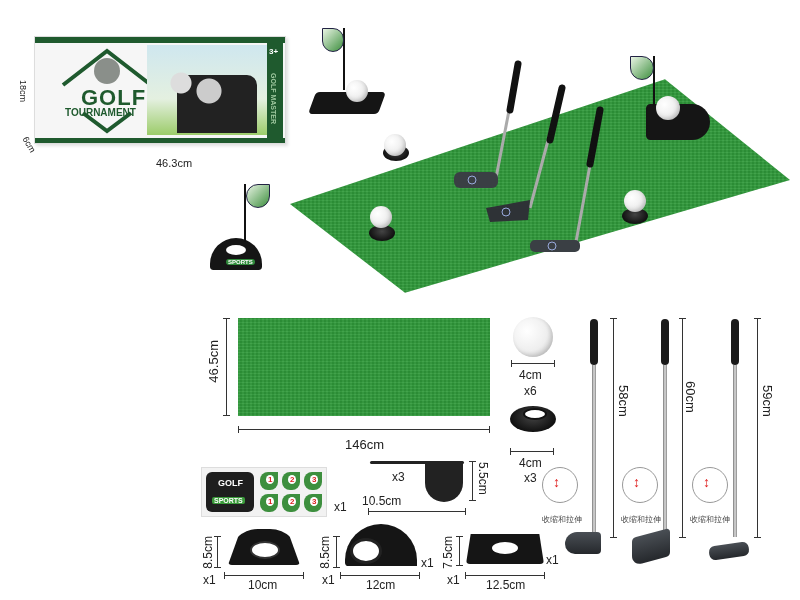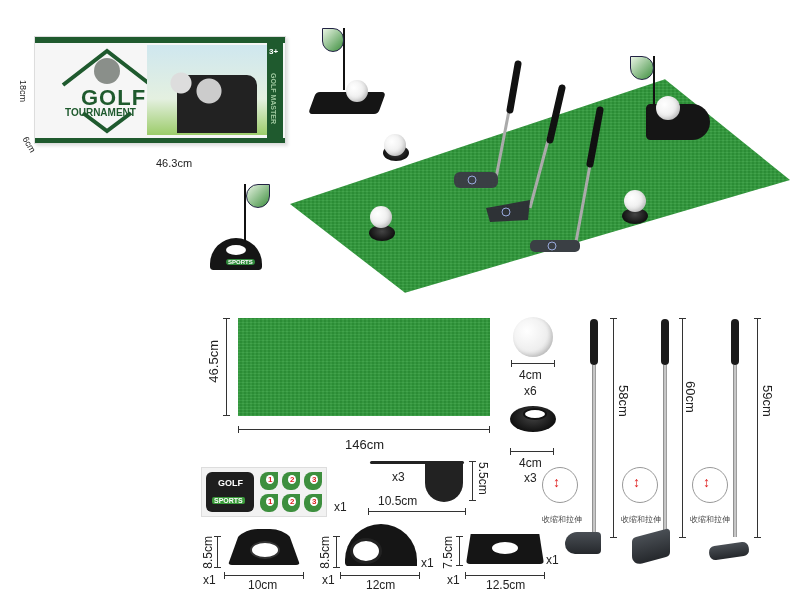--- a/index.html
+++ b/index.html
@@ -173,21 +173,21 @@
   <span class="abs" style="left:108px;top:7px;font:bold 8px 'Liberation Sans',sans-serif;color:#d22;background:#fff;border-radius:50%;padding:0 2px;">3</span>
   <span class="abs" style="left:64px;top:29px;font:bold 8px 'Liberation Sans',sans-serif;color:#d22;background:#fff;border-radius:50%;padding:0 2px;">1</span>
   <span class="abs" style="left:86px;top:29px;font:bold 8px 'Liberation Sans',sans-serif;color:#d22;background:#fff;border-radius:50%;padding:0 2px;">2</span>
   <span class="abs" style="left:108px;top:29px;font:bold 8px 'Liberation Sans',sans-serif;color:#d22;background:#fff;border-radius:50%;padding:0 2px;">3</span>
 </div>
 <div class="lbl lbl-md" style="left:334px;top:500px;">x1</div>
 
 <div class="abs" style="left:370px;top:461px;width:94px;height:3px;background:#222;border-radius:2px;"></div>
 <div class="abs" style="left:425px;top:462px;width:38px;height:40px;background:#222;border-radius:0 0 20px 20px;"></div>
 <div class="lbl lbl-md" style="left:392px;top:470px;">x3</div>
-<div class="lbl lbl-md" style="left:378px;top:494px;">10.5cm</div>
+<div class="lbl lbl-md" style="left:362px;top:494px;">10.5cm</div>
 <div class="hline" style="left:368px;top:511px;width:98px;"></div>
 <div class="vline" style="left:472px;top:461px;height:40px;"></div>
 <div class="lbl vtext lbl-md" style="left:476px;top:462px;">5.5cm</div>
 
 <div class="cup" style="left:228px;top:529px;width:72px;height:36px;border-radius:30px 30px 4px 4px;clip-path:polygon(18% 0,82% 0,100% 100%,0 100%);"></div>
 <div class="abs" style="left:250px;top:541px;width:26px;height:14px;border-radius:50%;background:#fff;border:2px solid #333;"></div>
 <div class="vline" style="left:217px;top:536px;height:32px;"></div>
 <div class="lbl vtext-l lbl-md" style="left:201px;top:536px;">8.5cm</div>
 <div class="lbl lbl-md" style="left:203px;top:573px;">x1</div>
 <div class="hline" style="left:224px;top:575px;width:80px;"></div>

